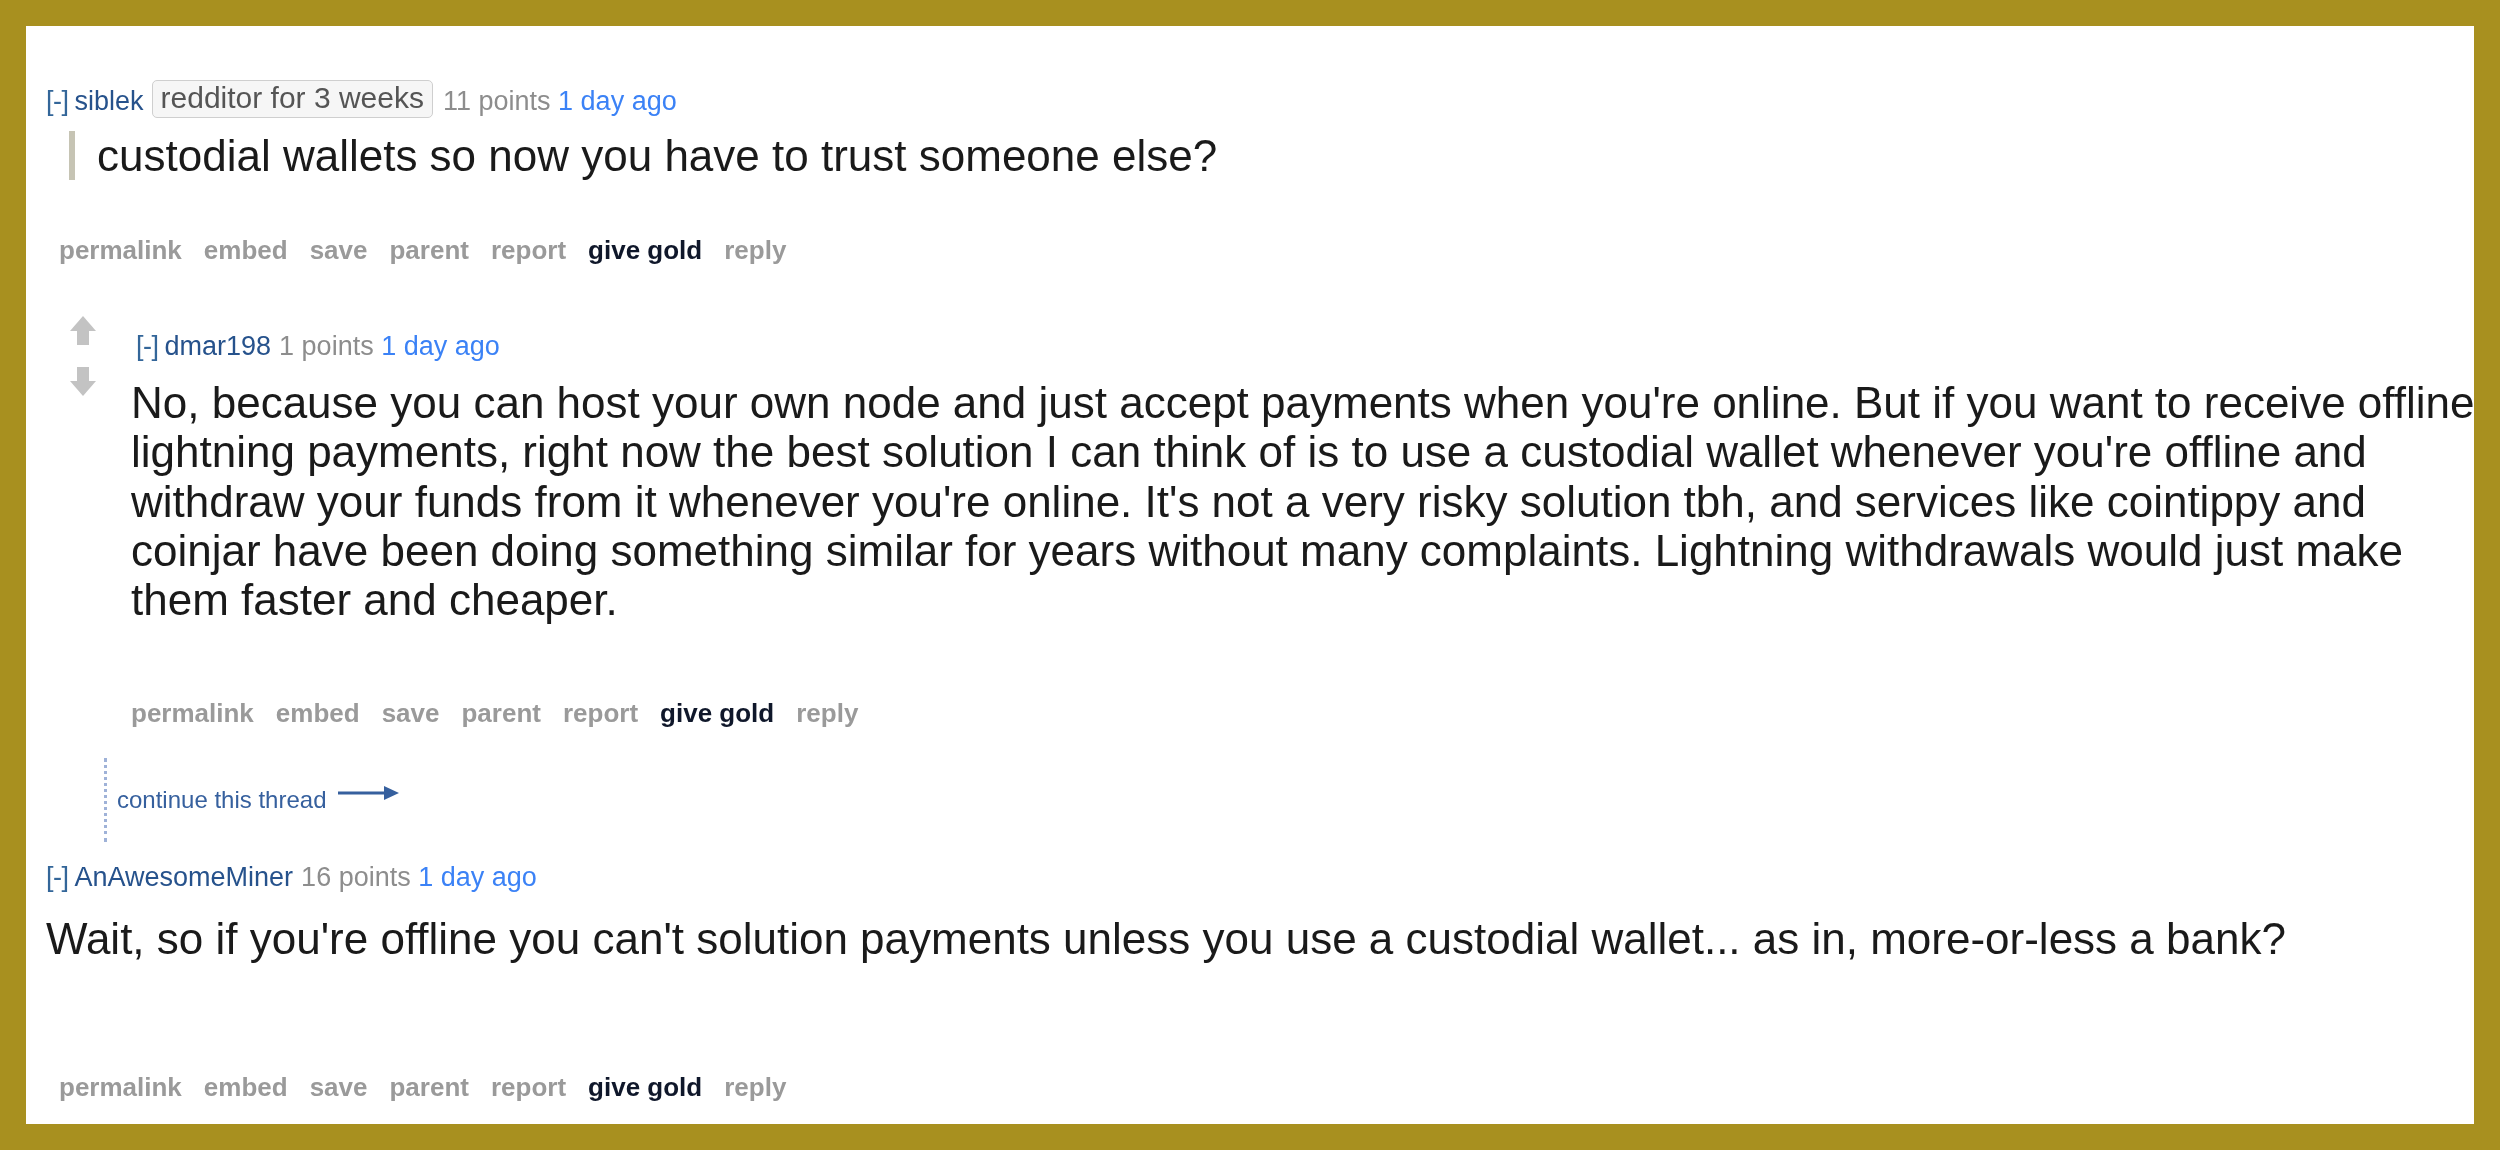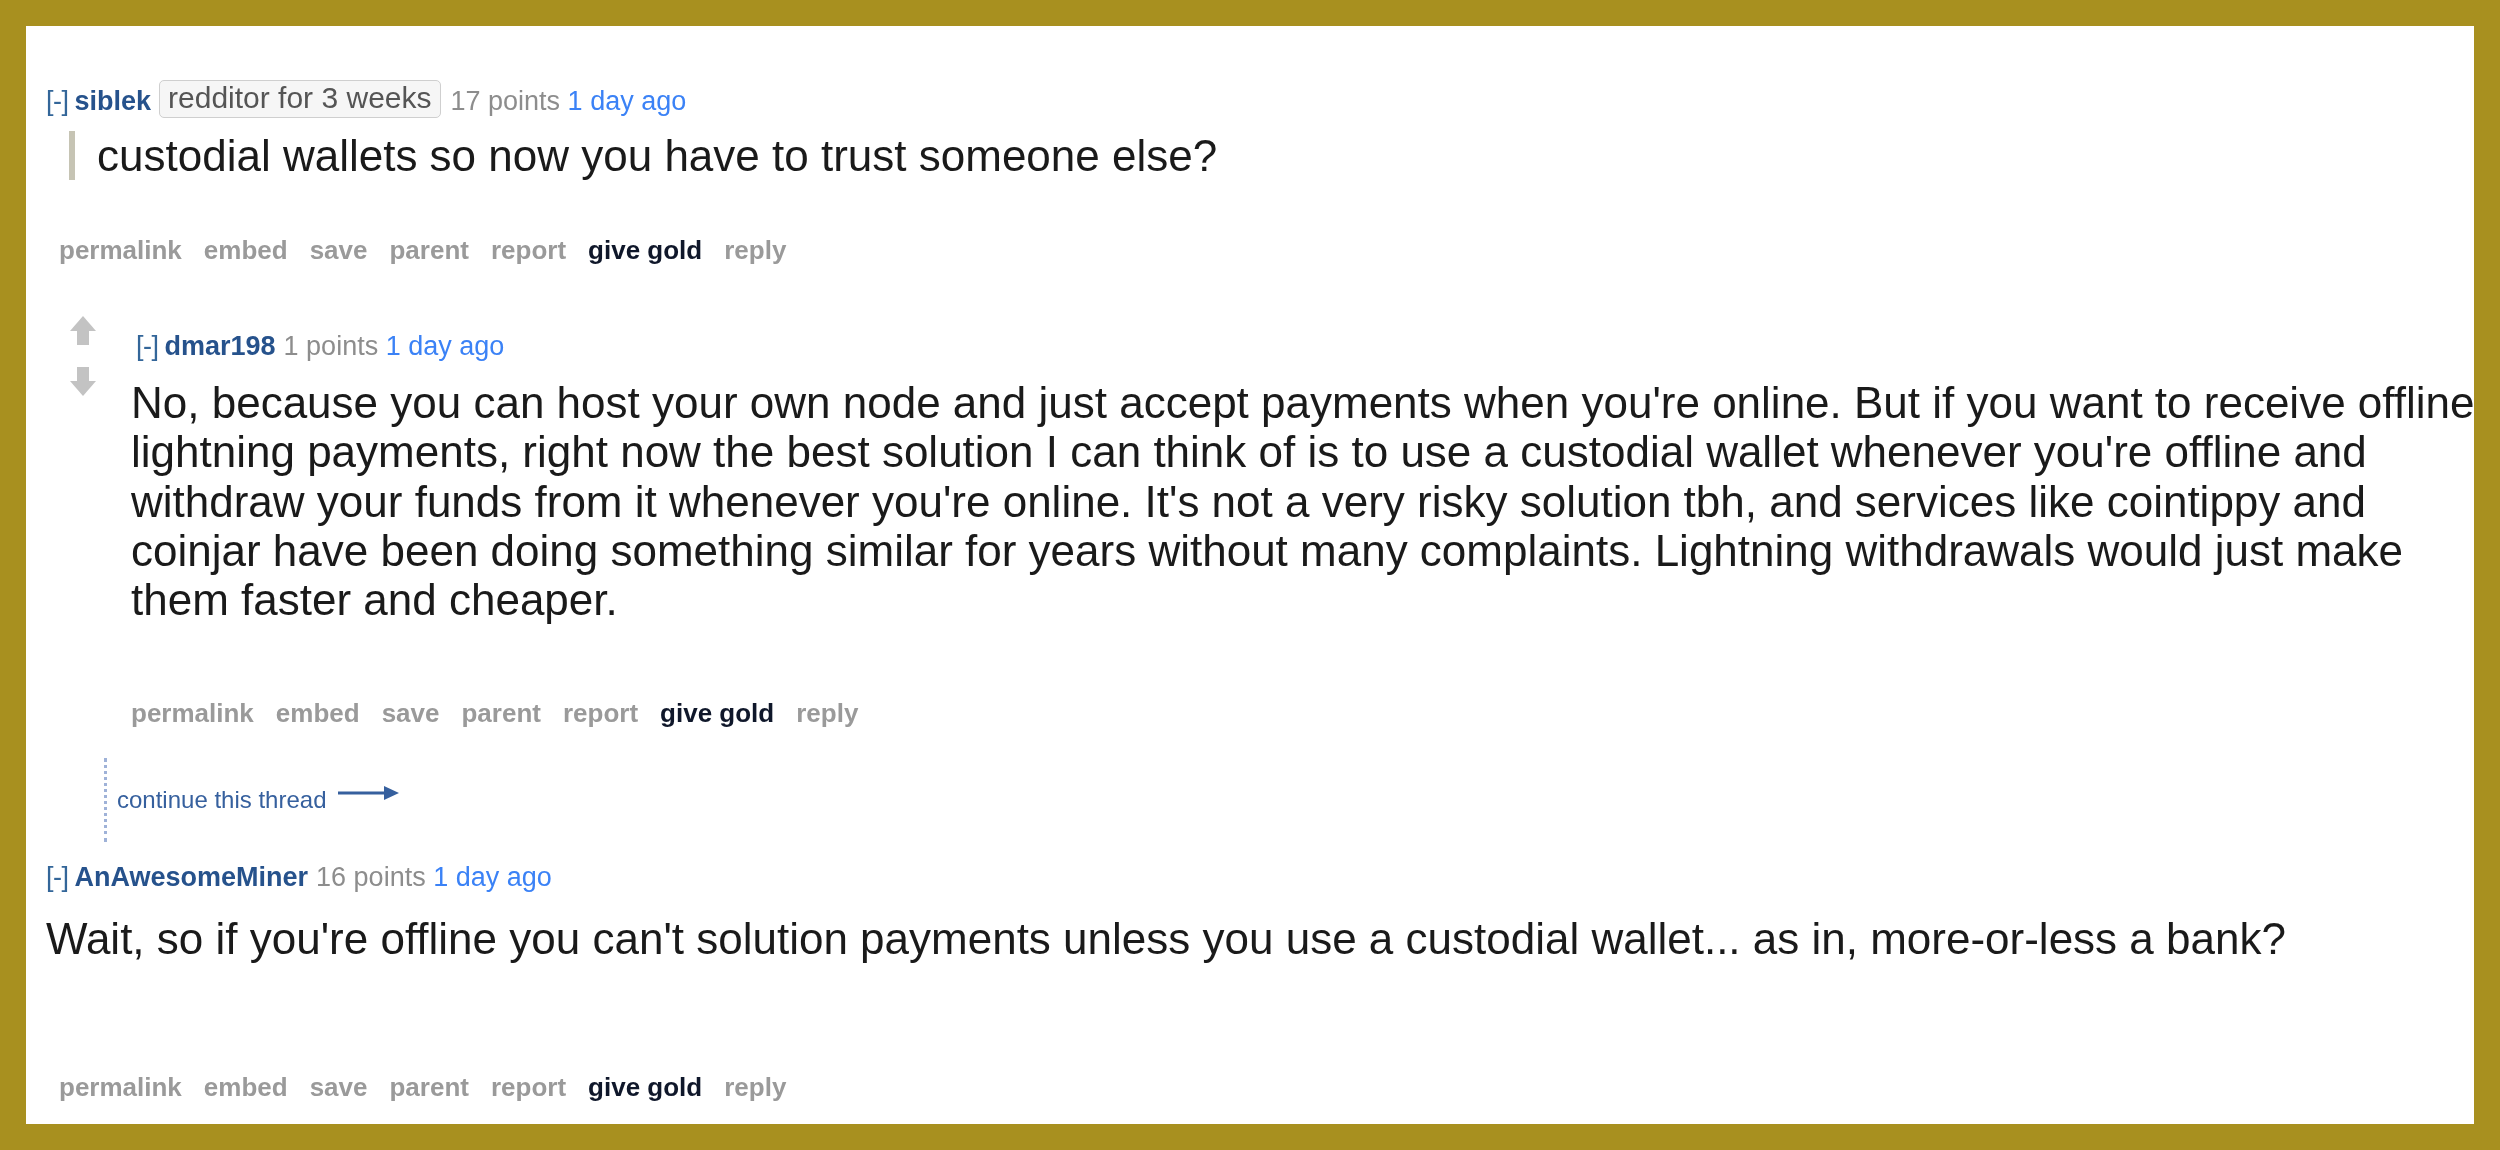--- a/index.html
+++ b/index.html
@@ -43,21 +43,21 @@
     line-height: 1.0;
     white-space: nowrap;
   }
   .collapse-toggle {
     color: #369;
     font-weight: normal;
     letter-spacing: -0.5px;
   }
   .author {
     color: #26528c;
-    font-weight: bold;
+    font-weight: normal;
     margin-left: 6px;
     margin-right: 4px;
     text-align: right;
   }
   .userattrs-badge {
     display: inline-block;
     border: 1px solid #cfcfcf;
     border-radius: 5px;
     background: #f6f6f6;
     color: #555555;
@@ -177,21 +177,21 @@
 </style>
 </head>
 <body>
 
 <div id="page">
   <div id="viewport">
 
     <div class="comment abs" style="left:0px; top:0px; width:2460px;">
 
       <div class="tagline abs" style="left:20px; top:54px;">
-        <span class="collapse-toggle">[-]</span><span class="author">siblek</span><span class="userattrs-badge">redditor for 3 weeks</span><span class="score">17 points</span>
+        <span class="collapse-toggle">[-]</span><span class="author">siblek</span><span class="userattrs-badge">redditor for 3 weeks</span><span class="score">11 points</span>
         <span class="when">1 day ago</span>
       </div>
 
       <div class="abs" style="left:43px; top:105px; width:2300px;">
         <div class="blockquote">
           <div class="usertext">custodial wallets so now you have to trust someone else?</div>
         </div>
       </div>
 
       <div class="actions abs" style="left:33px; top:211px;">

